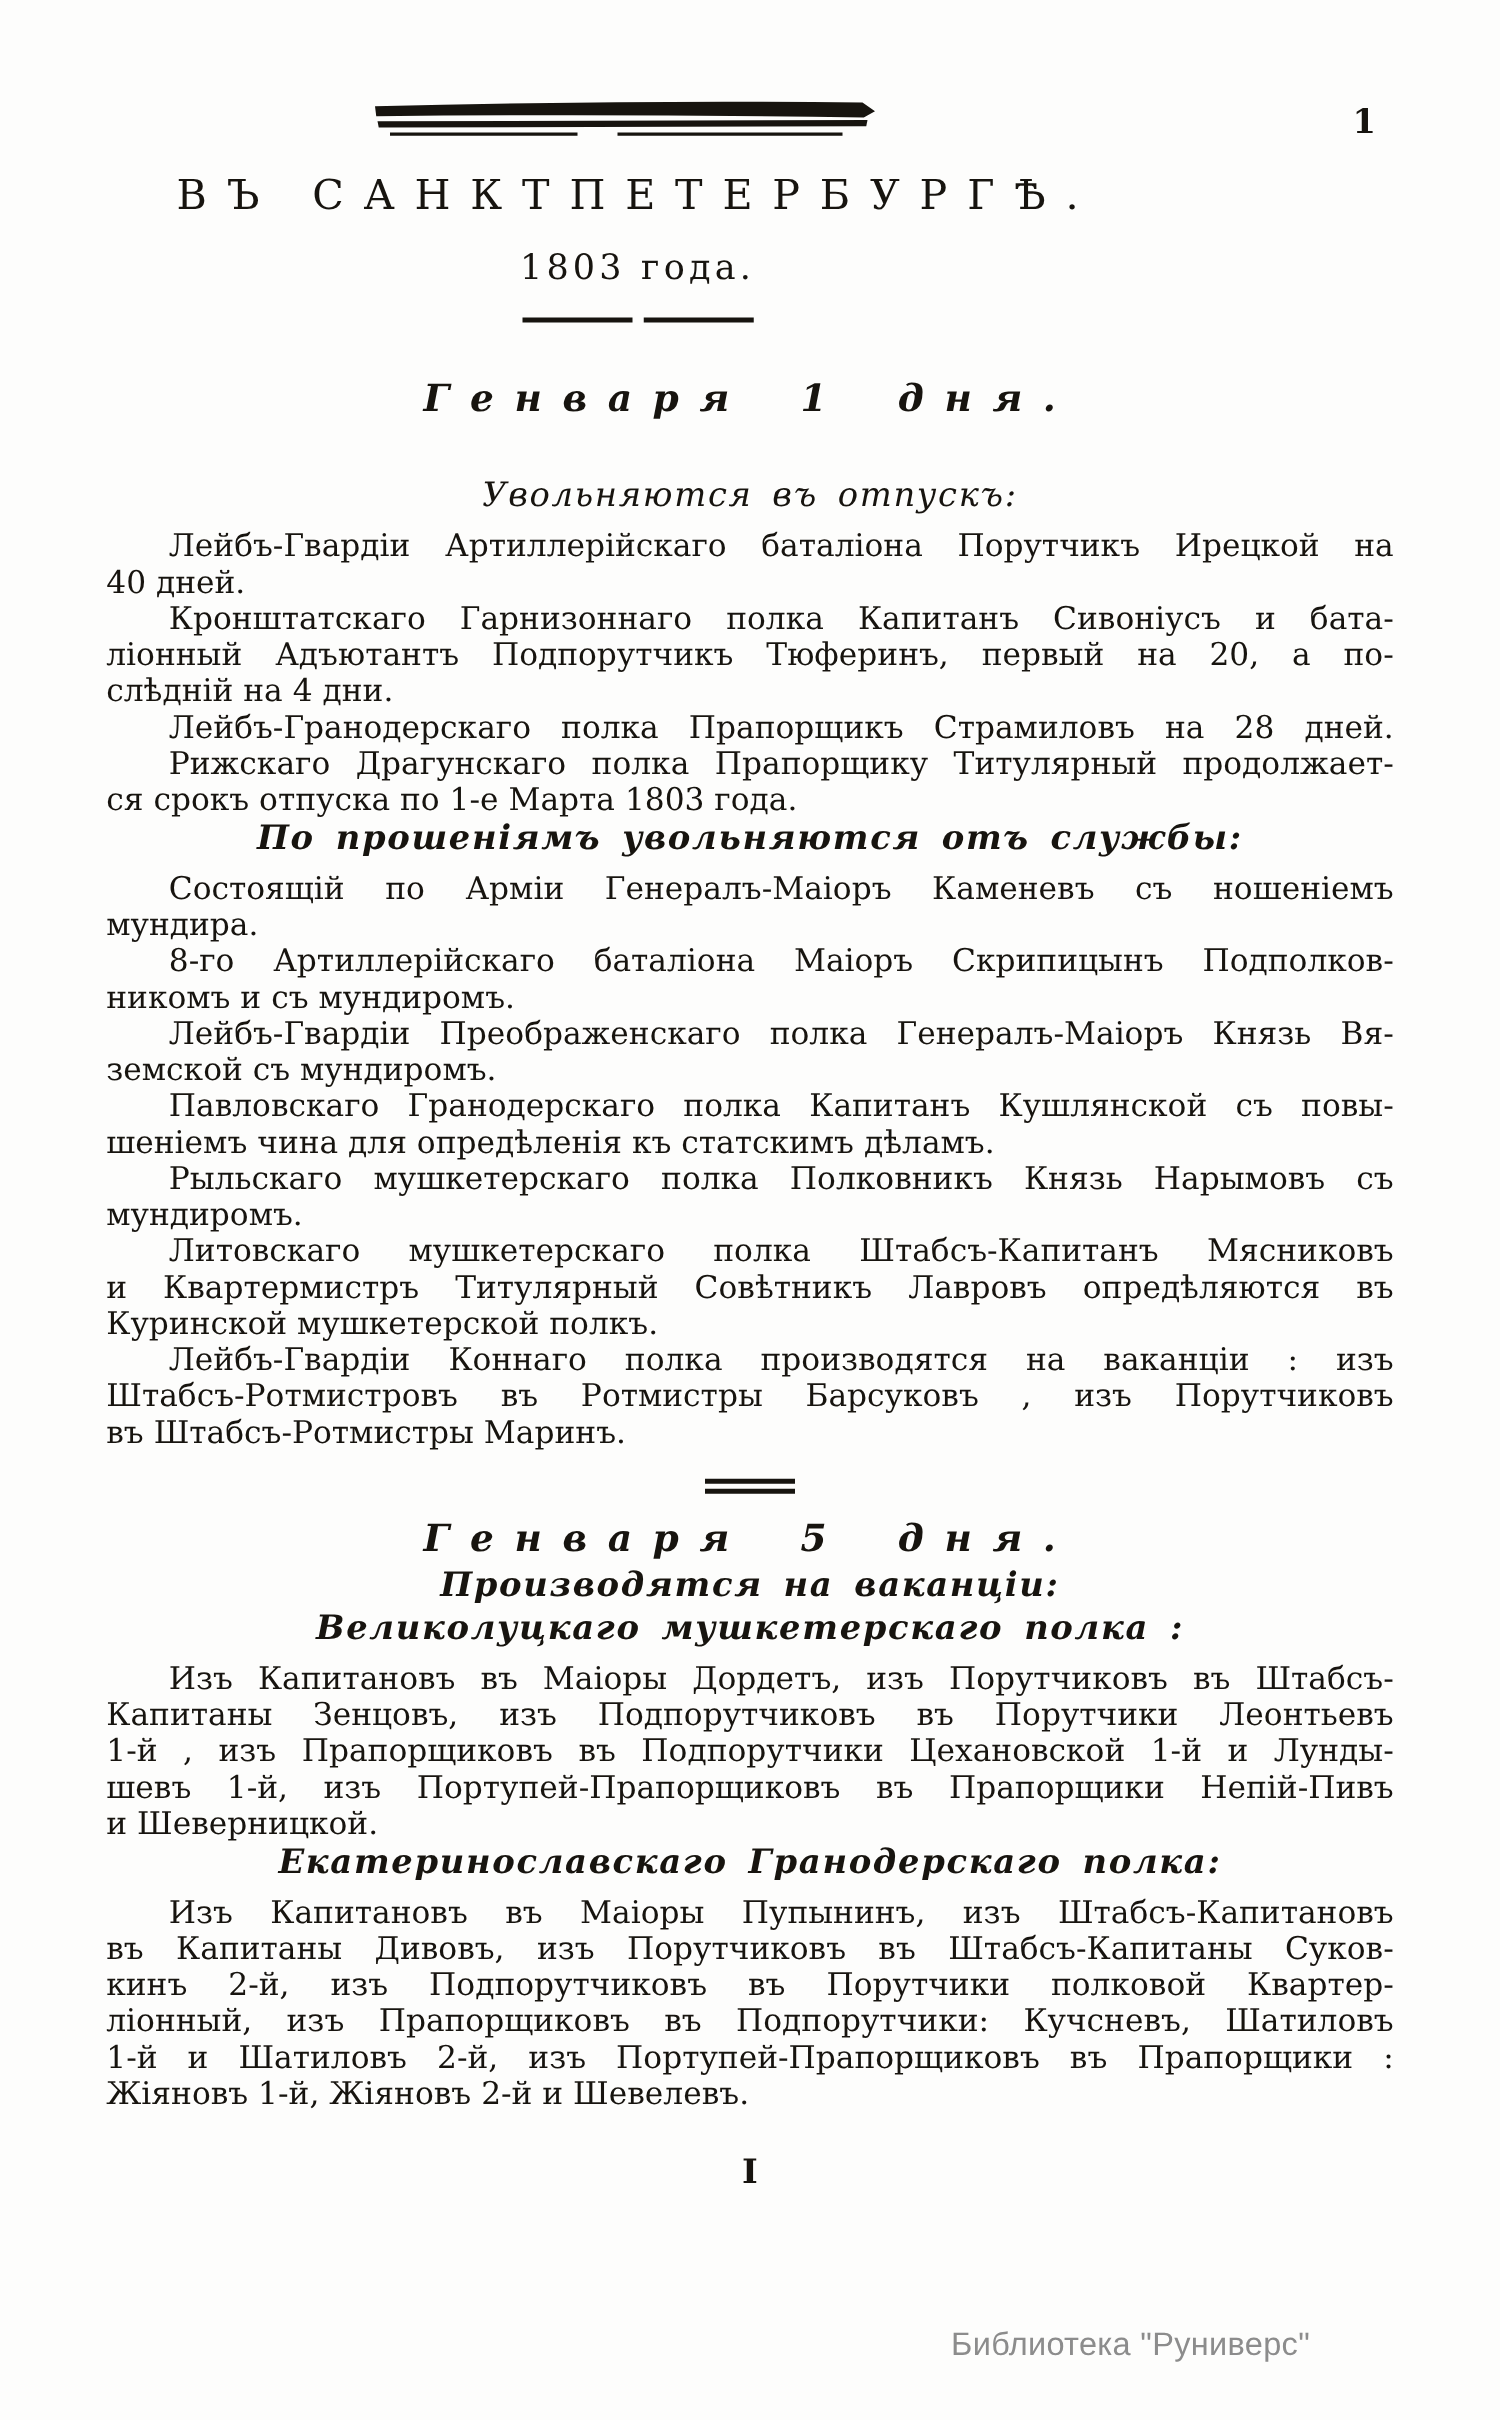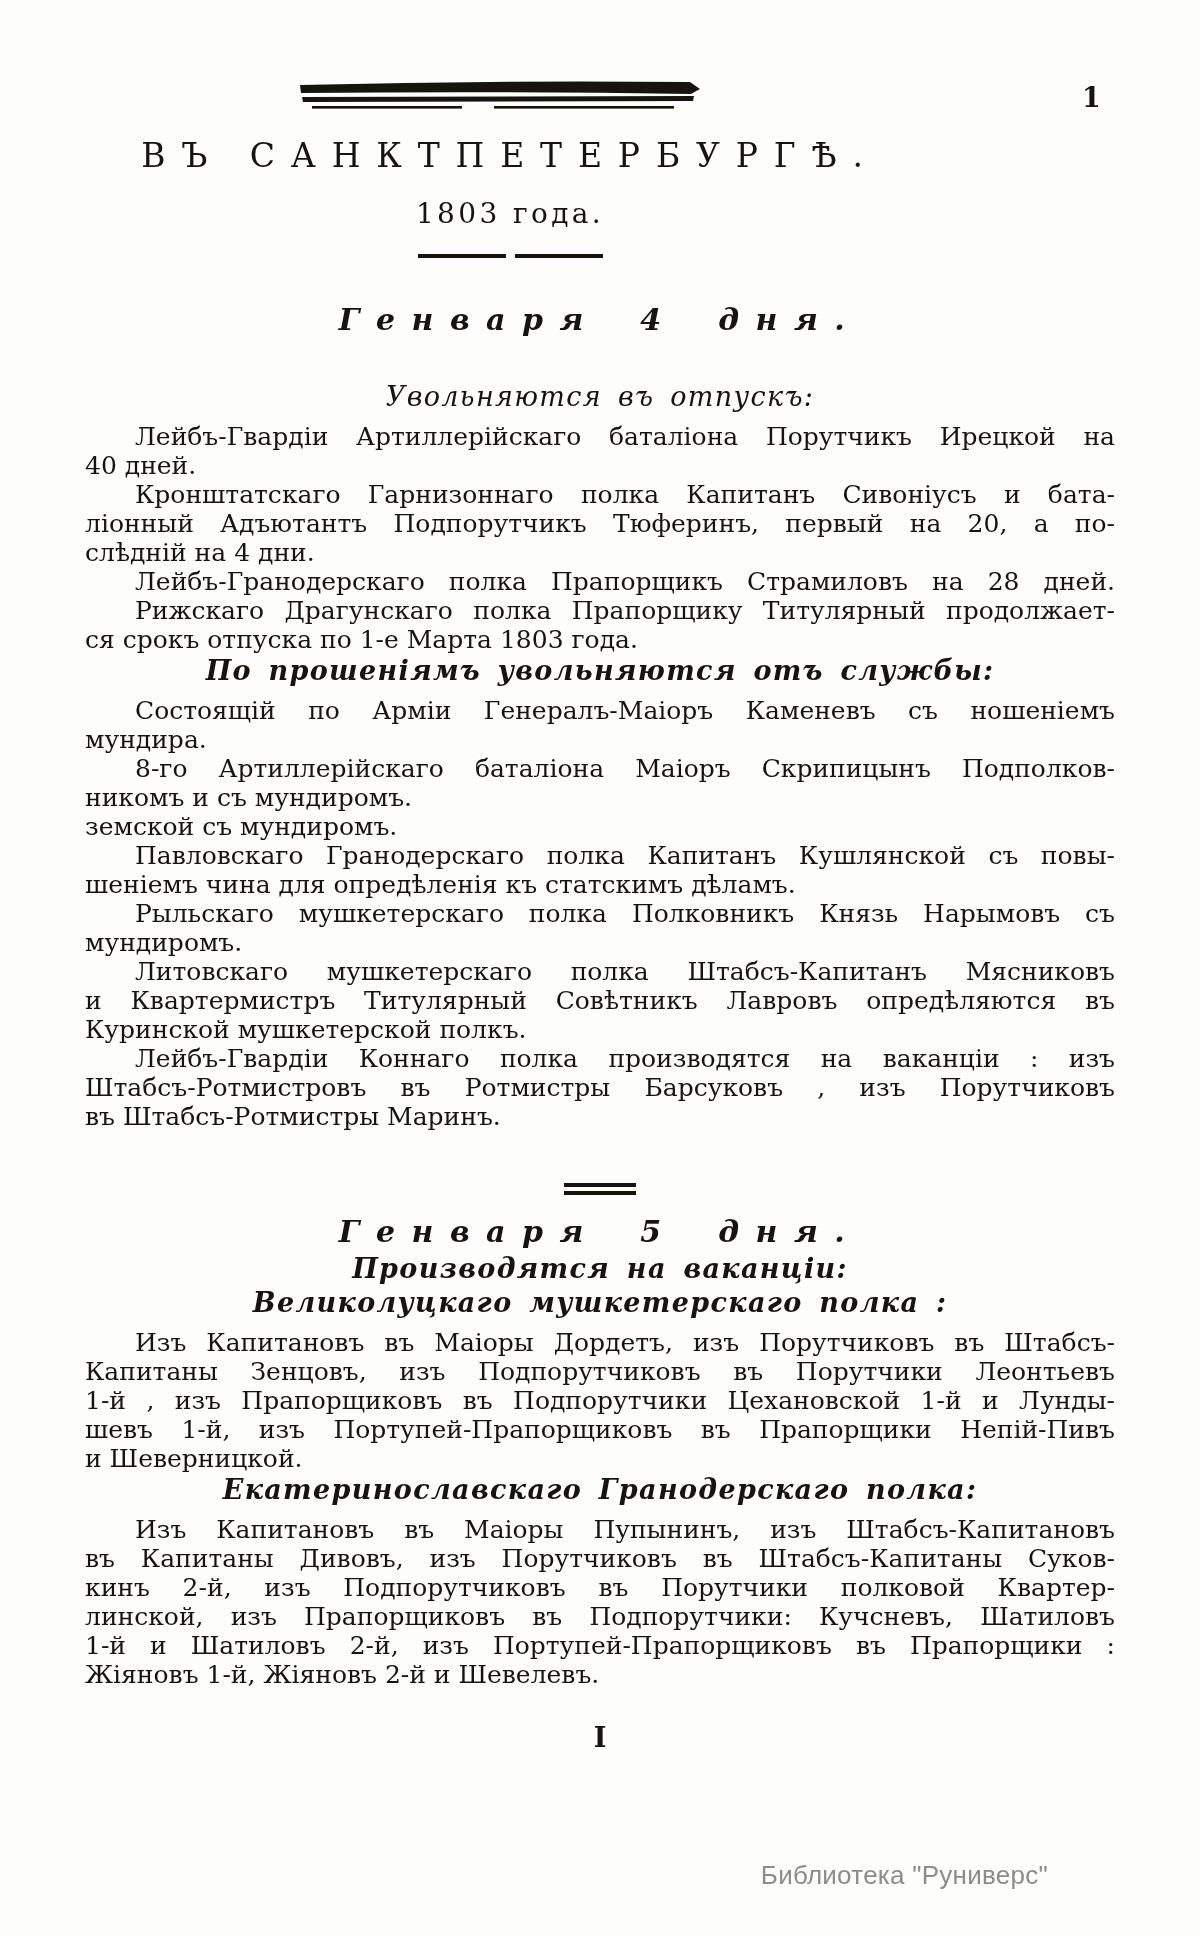--- a/index.html
+++ b/index.html
@@ -135,21 +135,21 @@
 
   <div class="masthead">
     <div class="masthead-title">ВЪ САНКТПЕТЕРБУРГѢ.</div>
     <div class="masthead-year">1803 года.</div>
     <div class="masthead-divider">
       <span class="seg"></span><span class="seg"></span>
     </div>
   </div>
 
   <div class="section section-1">
-    <div class="date-heading">Генваря 4 дня.</div>
+    <div class="date-heading">Генваря 1 дня.</div>
 
     <div class="subhead first">Увольняются въ отпускъ:</div>
 
     <div class="body-block">
       <div class="bl j ind">Лейбъ-Гвардіи Артиллерійскаго баталіона Порутчикъ Ирецкой на</div>
       <div class="bl l">40 дней.</div>
       <div class="bl j ind">Кронштатскаго Гарнизоннаго полка Капитанъ Сивоніусъ и бата-</div>
       <div class="bl j">ліонный Адъютантъ Подпорутчикъ Тюферинъ, первый на 20, а по-</div>
       <div class="bl l">слѣдній на 4 дни.</div>
       <div class="bl j ind">Лейбъ-Гранодерскаго полка Прапорщикъ Страмиловъ на 28 дней.</div>
@@ -157,20 +157,21 @@
       <div class="bl l">ся срокъ отпуска по 1-е Марта 1803 года.</div>
     </div>
 
     <div class="subhead bold">По прошеніямъ увольняются отъ службы:</div>
 
     <div class="body-block">
       <div class="bl j ind">Состоящій по Арміи Генералъ-Маіоръ Каменевъ съ ношеніемъ</div>
       <div class="bl l">мундира.</div>
       <div class="bl j ind">8-го Артиллерійскаго баталіона Маіоръ Скрипицынъ Подполков-</div>
       <div class="bl l">никомъ и съ мундиромъ.</div>
+      <div class="bl j ind">Лейбъ-Гвардіи Преображенскаго полка Генералъ-Маіоръ Князь Вя-</div>
       <div class="bl l">земской съ мундиромъ.</div>
       <div class="bl j ind">Павловскаго Гранодерскаго полка Капитанъ Кушлянской съ повы-</div>
       <div class="bl l">шеніемъ чина для опредѣленія къ статскимъ дѣламъ.</div>
       <div class="bl j ind">Рыльскаго мушкетерскаго полка Полковникъ Князь Нарымовъ съ</div>
       <div class="bl l">мундиромъ.</div>
       <div class="bl j ind">Литовскаго мушкетерскаго полка Штабсъ-Капитанъ Мясниковъ</div>
       <div class="bl j">и Квартермистръ Титулярный Совѣтникъ Лавровъ опредѣляются въ</div>
       <div class="bl l">Куринской мушкетерской полкъ.</div>
       <div class="bl j ind">Лейбъ-Гвардіи Коннаго полка производятся на ваканціи : изъ</div>
       <div class="bl j">Штабсъ-Ротмистровъ въ Ротмистры Барсуковъ , изъ Порутчиковъ</div>
@@ -196,21 +197,21 @@
       <div class="bl j">шевъ 1-й, изъ Портупей-Прапорщиковъ въ Прапорщики Непій-Пивъ</div>
       <div class="bl l">и Шеверницкой.</div>
     </div>
 
     <div class="subhead bold">Екатеринославскаго Гранодерскаго полка:</div>
 
     <div class="body-block">
       <div class="bl j ind">Изъ Капитановъ въ Маіоры Пупынинъ, изъ Штабсъ-Капитановъ</div>
       <div class="bl j">въ Капитаны Дивовъ, изъ Порутчиковъ въ Штабсъ-Капитаны Суков-</div>
       <div class="bl j">кинъ 2-й, изъ Подпорутчиковъ въ Порутчики полковой Квартер-</div>
-      <div class="bl j">линской, изъ Прапорщиковъ въ Подпорутчики: Кучсневъ, Шатиловъ</div>
+      <div class="bl j">ліонный, изъ Прапорщиковъ въ Подпорутчики: Кучсневъ, Шатиловъ</div>
       <div class="bl j">1-й и Шатиловъ 2-й, изъ Портупей-Прапорщиковъ въ Прапорщики :</div>
       <div class="bl l">Жіяновъ 1-й, Жіяновъ 2-й и Шевелевъ.</div>
     </div>
   </div>
 
   <div class="signature">I</div>
 
   <div class="watermark">Библиотека "Руниверс"</div>
 
 </div>

